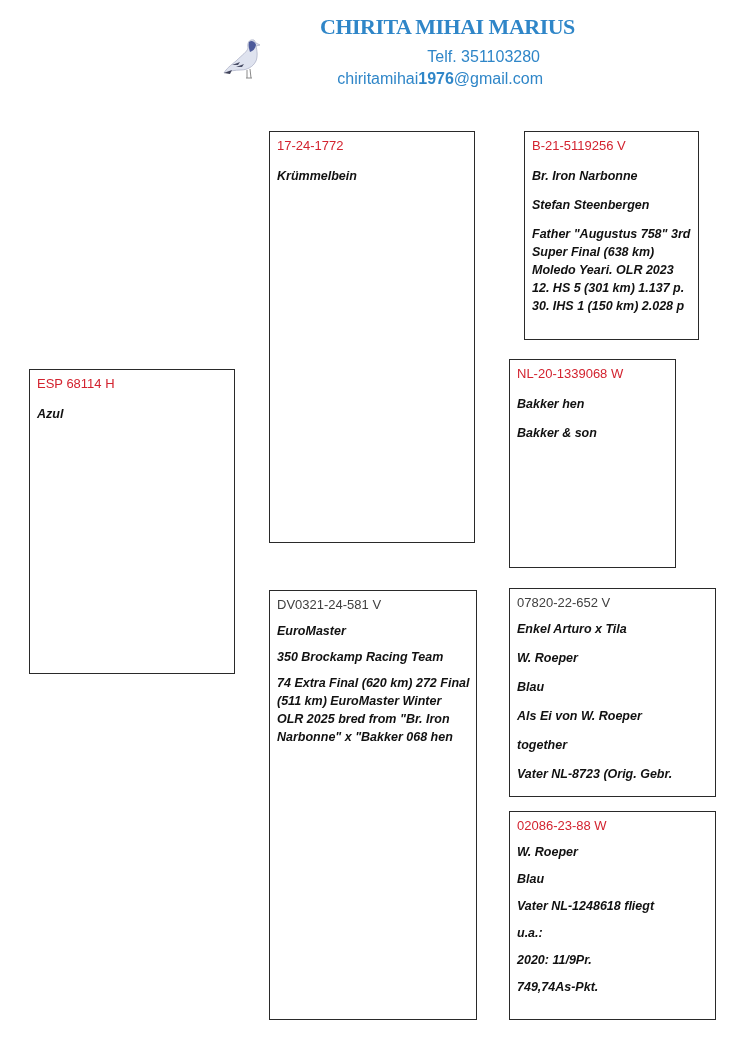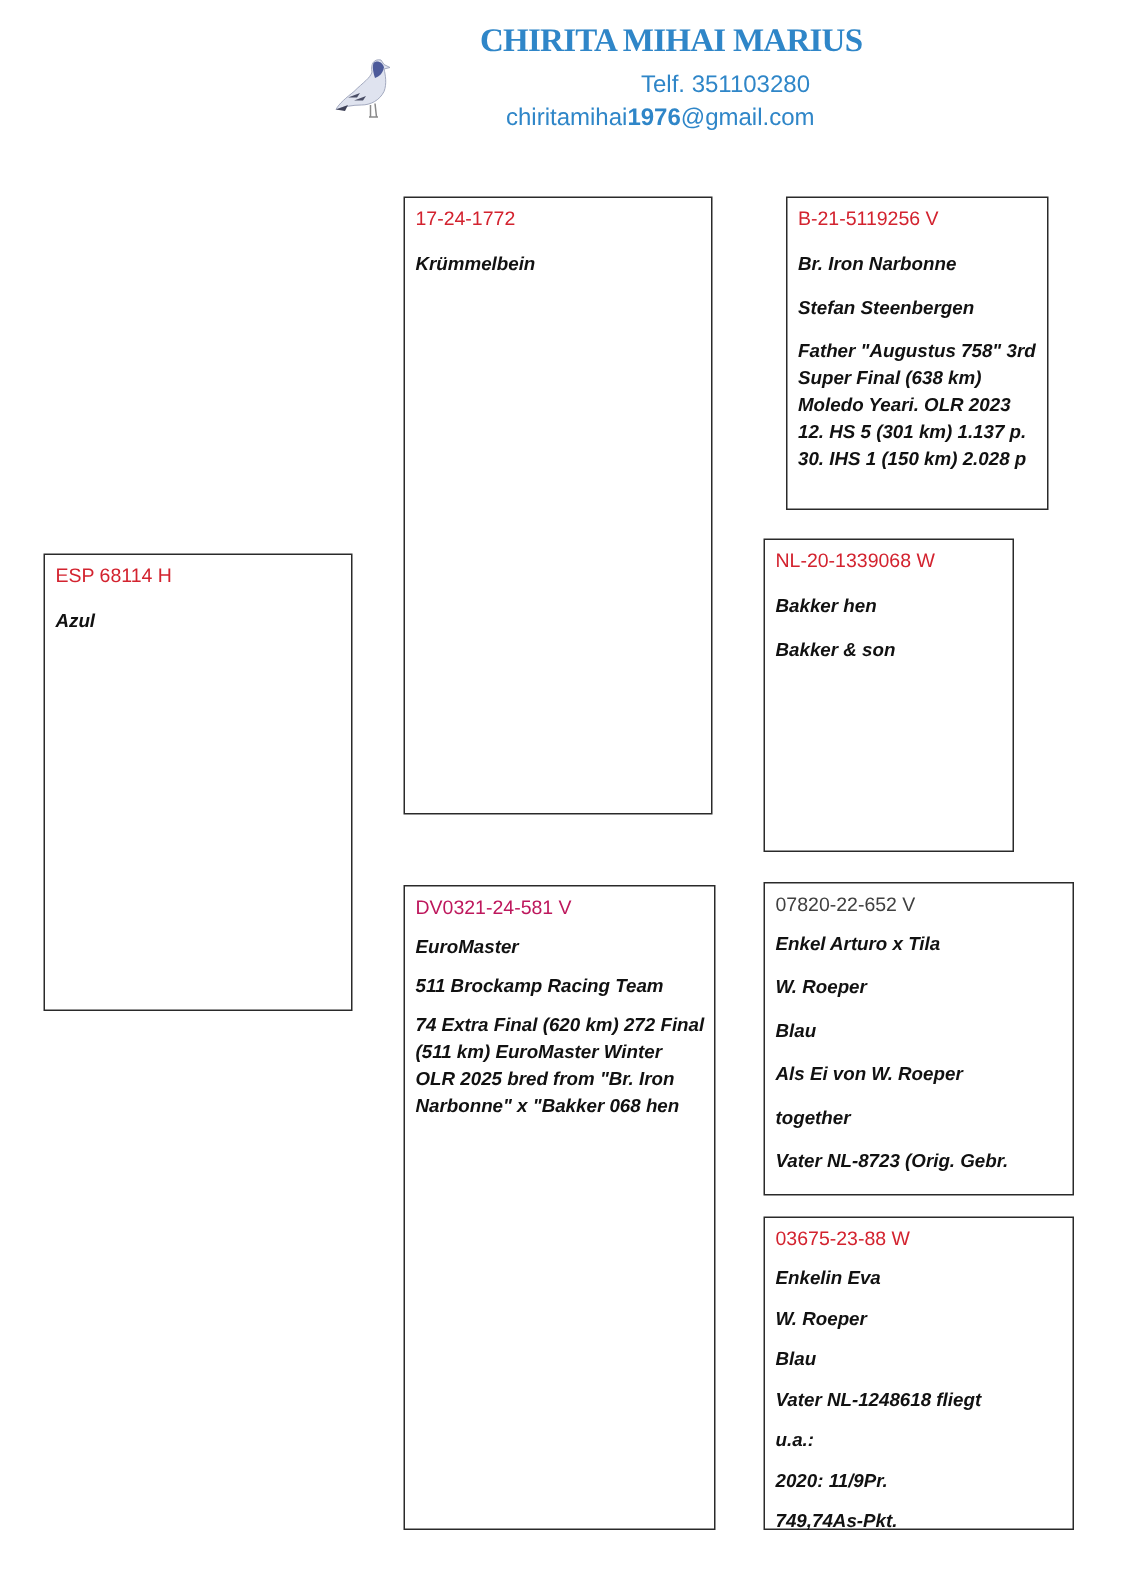--- a/index.html
+++ b/index.html
@@ -47,23 +47,23 @@
   <div class="ring" style="color: rgb(211, 35, 47);">ESP 68114 H</div>
   <div class="line">Azul</div>
 </div>
 
 <div class="box" id="boxB">
   <div class="ring" style="color: rgb(211, 35, 47);">17-24-1772</div>
   <div class="line">Krümmelbein</div>
 </div>
 
 <div class="box" id="boxC">
-  <div class="ring" style="color: #be185d;">DV0321-24-581 V</div>
+  <div class="ring" style="color: #404040;">DV0321-24-581 V</div>
   <div class="line">EuroMaster</div>
-  <div class="line">511 Brockamp Racing Team</div>
+  <div class="line">350 Brockamp Racing Team</div>
   <div class="line">74 Extra Final (620 km) 272 Final (511 km) EuroMaster Winter OLR 2025 bred from "Br. Iron Narbonne" x "Bakker 068 hen</div>
 </div>
 
 <div class="box" id="boxD">
   <div class="ring" style="color: rgb(211, 35, 47);">B-21-5119256 V</div>
   <div class="line">Br. Iron Narbonne</div>
   <div class="line">Stefan Steenbergen</div>
   <div class="line">Father "Augustus 758" 3rd Super Final (638 km) Moledo Yeari. OLR 2023 12. HS 5 (301 km) 1.137 p. 30. IHS 1 (150 km) 2.028 p</div>
 </div>
 
@@ -77,21 +77,20 @@
   <div class="ring" style="color: #404040;">07820-22-652 V</div>
   <div class="line">Enkel Arturo x Tila</div>
   <div class="line">W. Roeper</div>
   <div class="line">Blau</div>
   <div class="line">Als Ei von W. Roeper</div>
   <div class="line">together</div>
   <div class="line">Vater NL-8723 (Orig. Gebr.</div>
 </div>
 
 <div class="box" id="boxG">
-  <div class="ring" style="color: rgb(211, 35, 47);">03675-23-88 W</div>
-  <div class="line">Enkelin Eva</div>
+  <div class="ring" style="color: rgb(211, 35, 47);">02086-23-88 W</div>
   <div class="line">W. Roeper</div>
   <div class="line">Blau</div>
   <div class="line">Vater NL-1248618 fliegt</div>
   <div class="line">u.a.:</div>
   <div class="line">2020: 11/9Pr.</div>
   <div class="line">749,74As-Pkt.</div>
 </div>
 
 </body></html>

